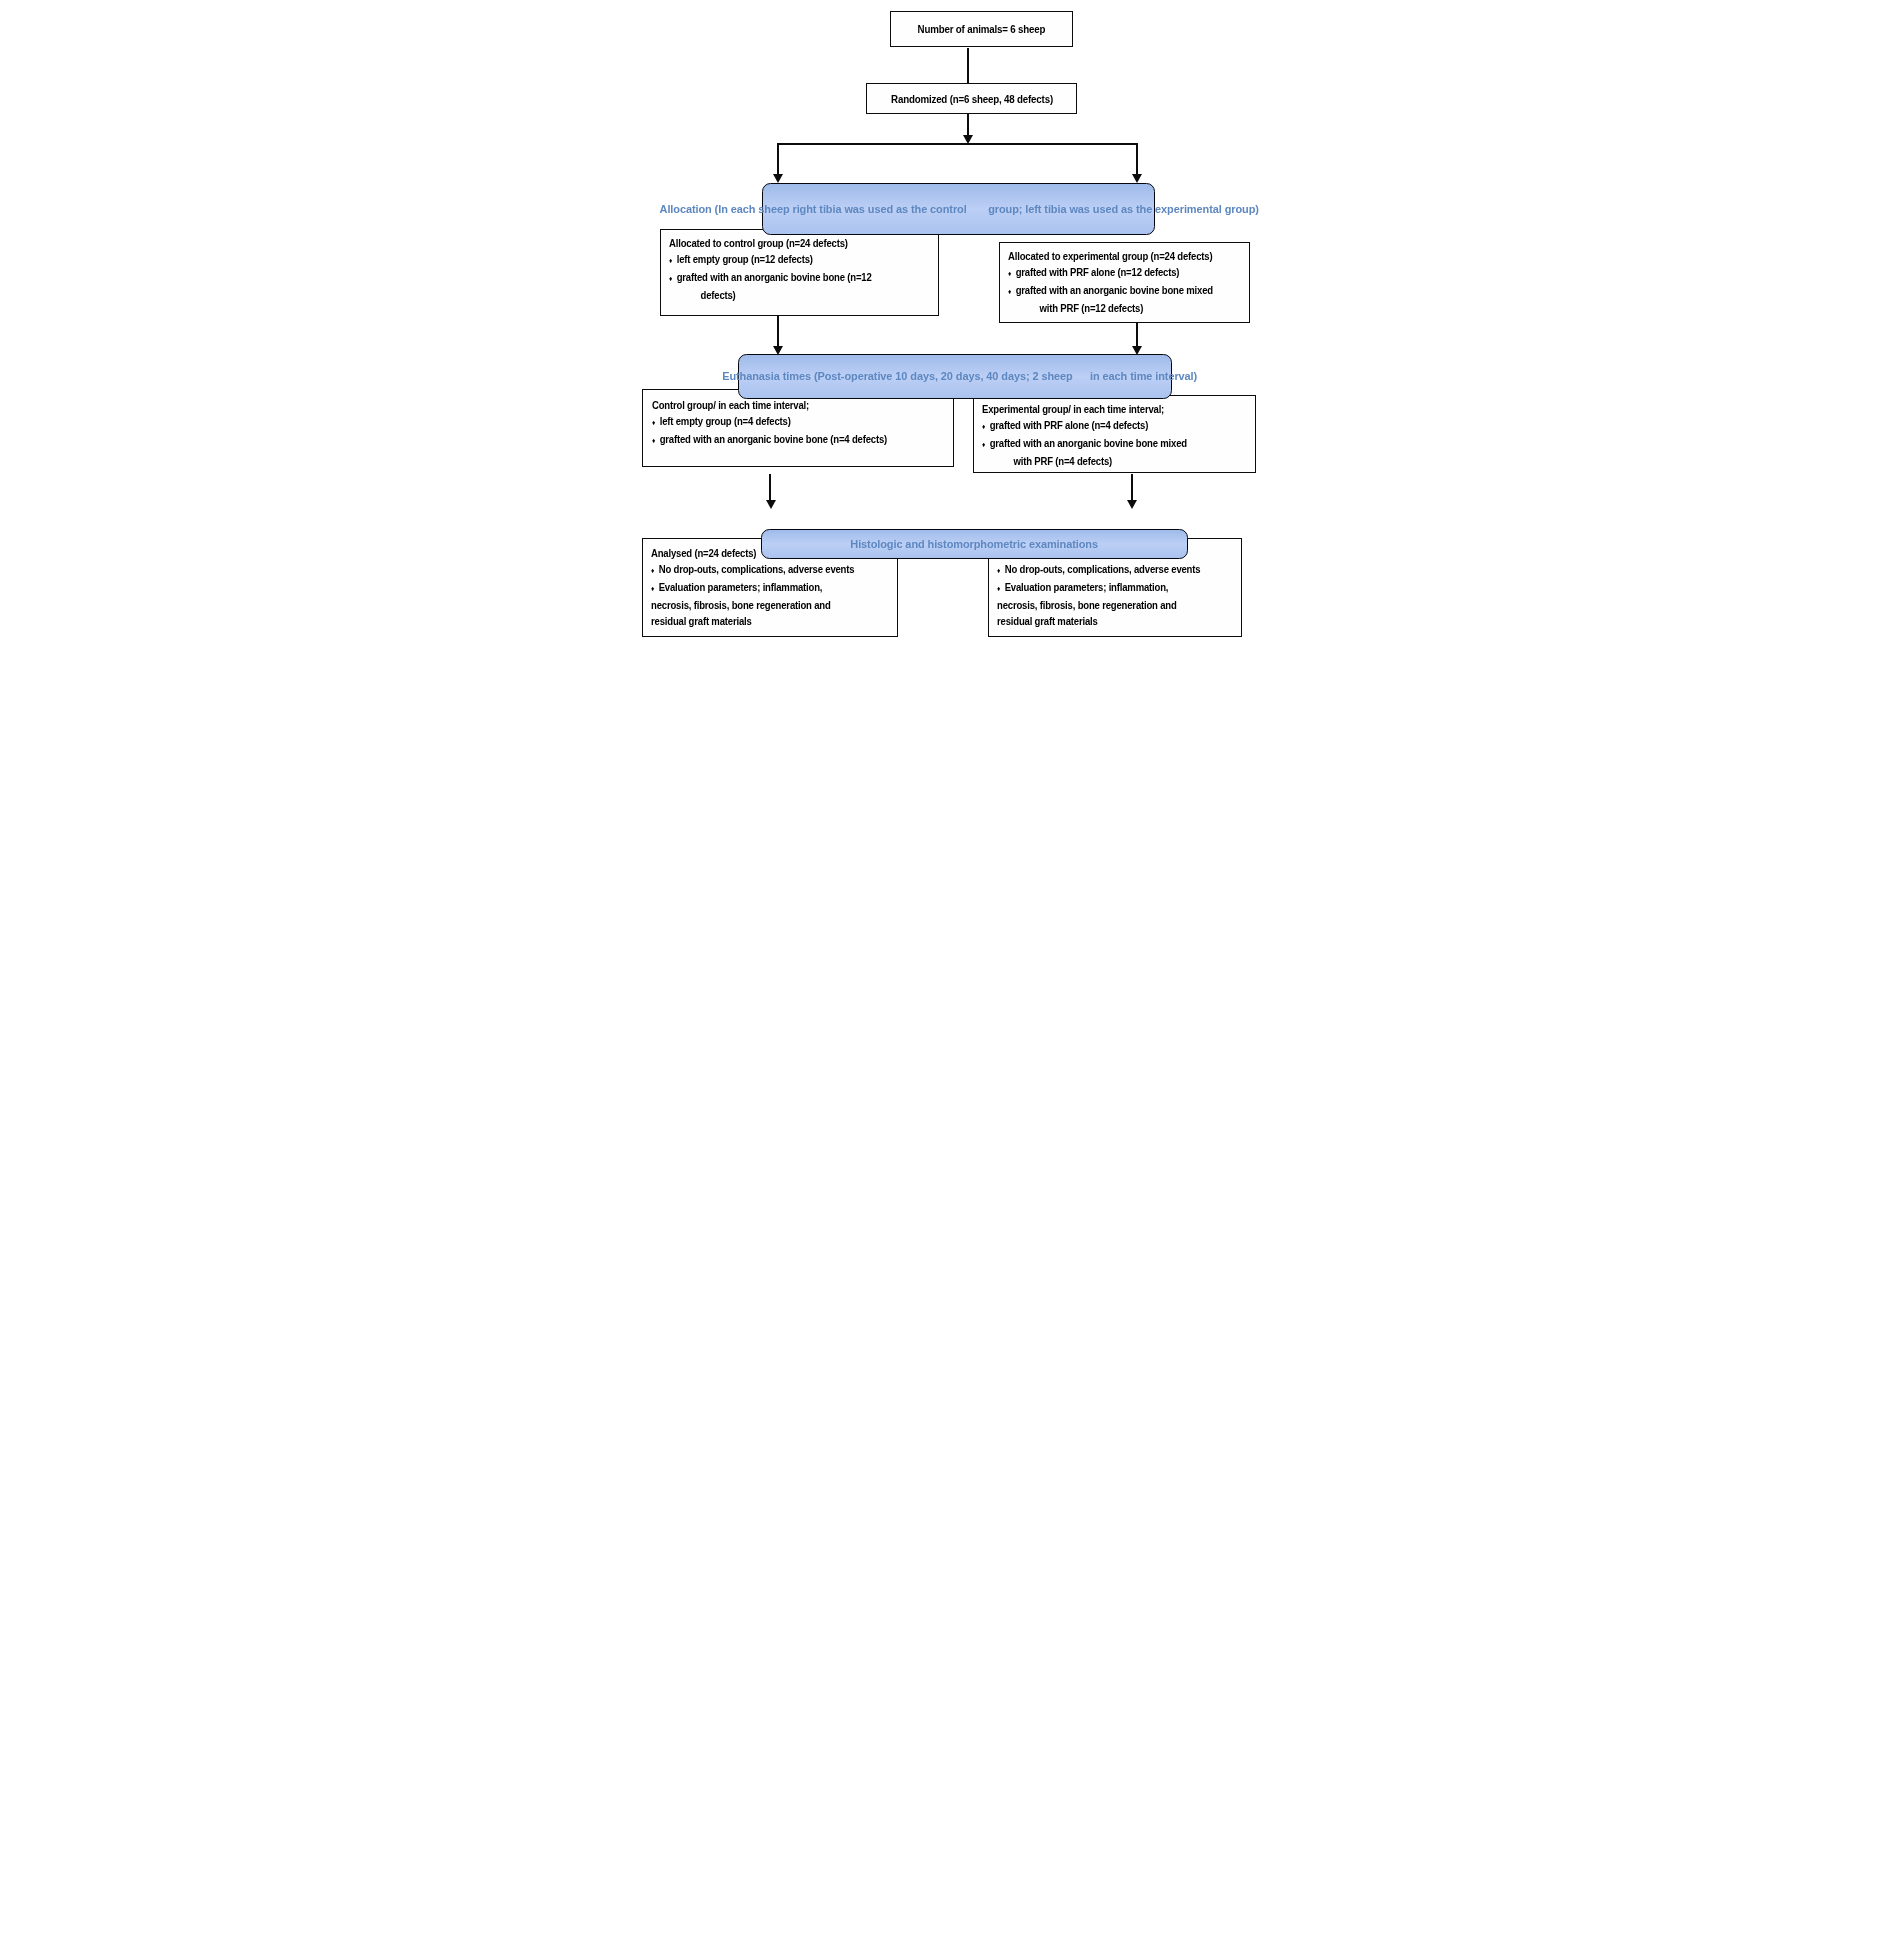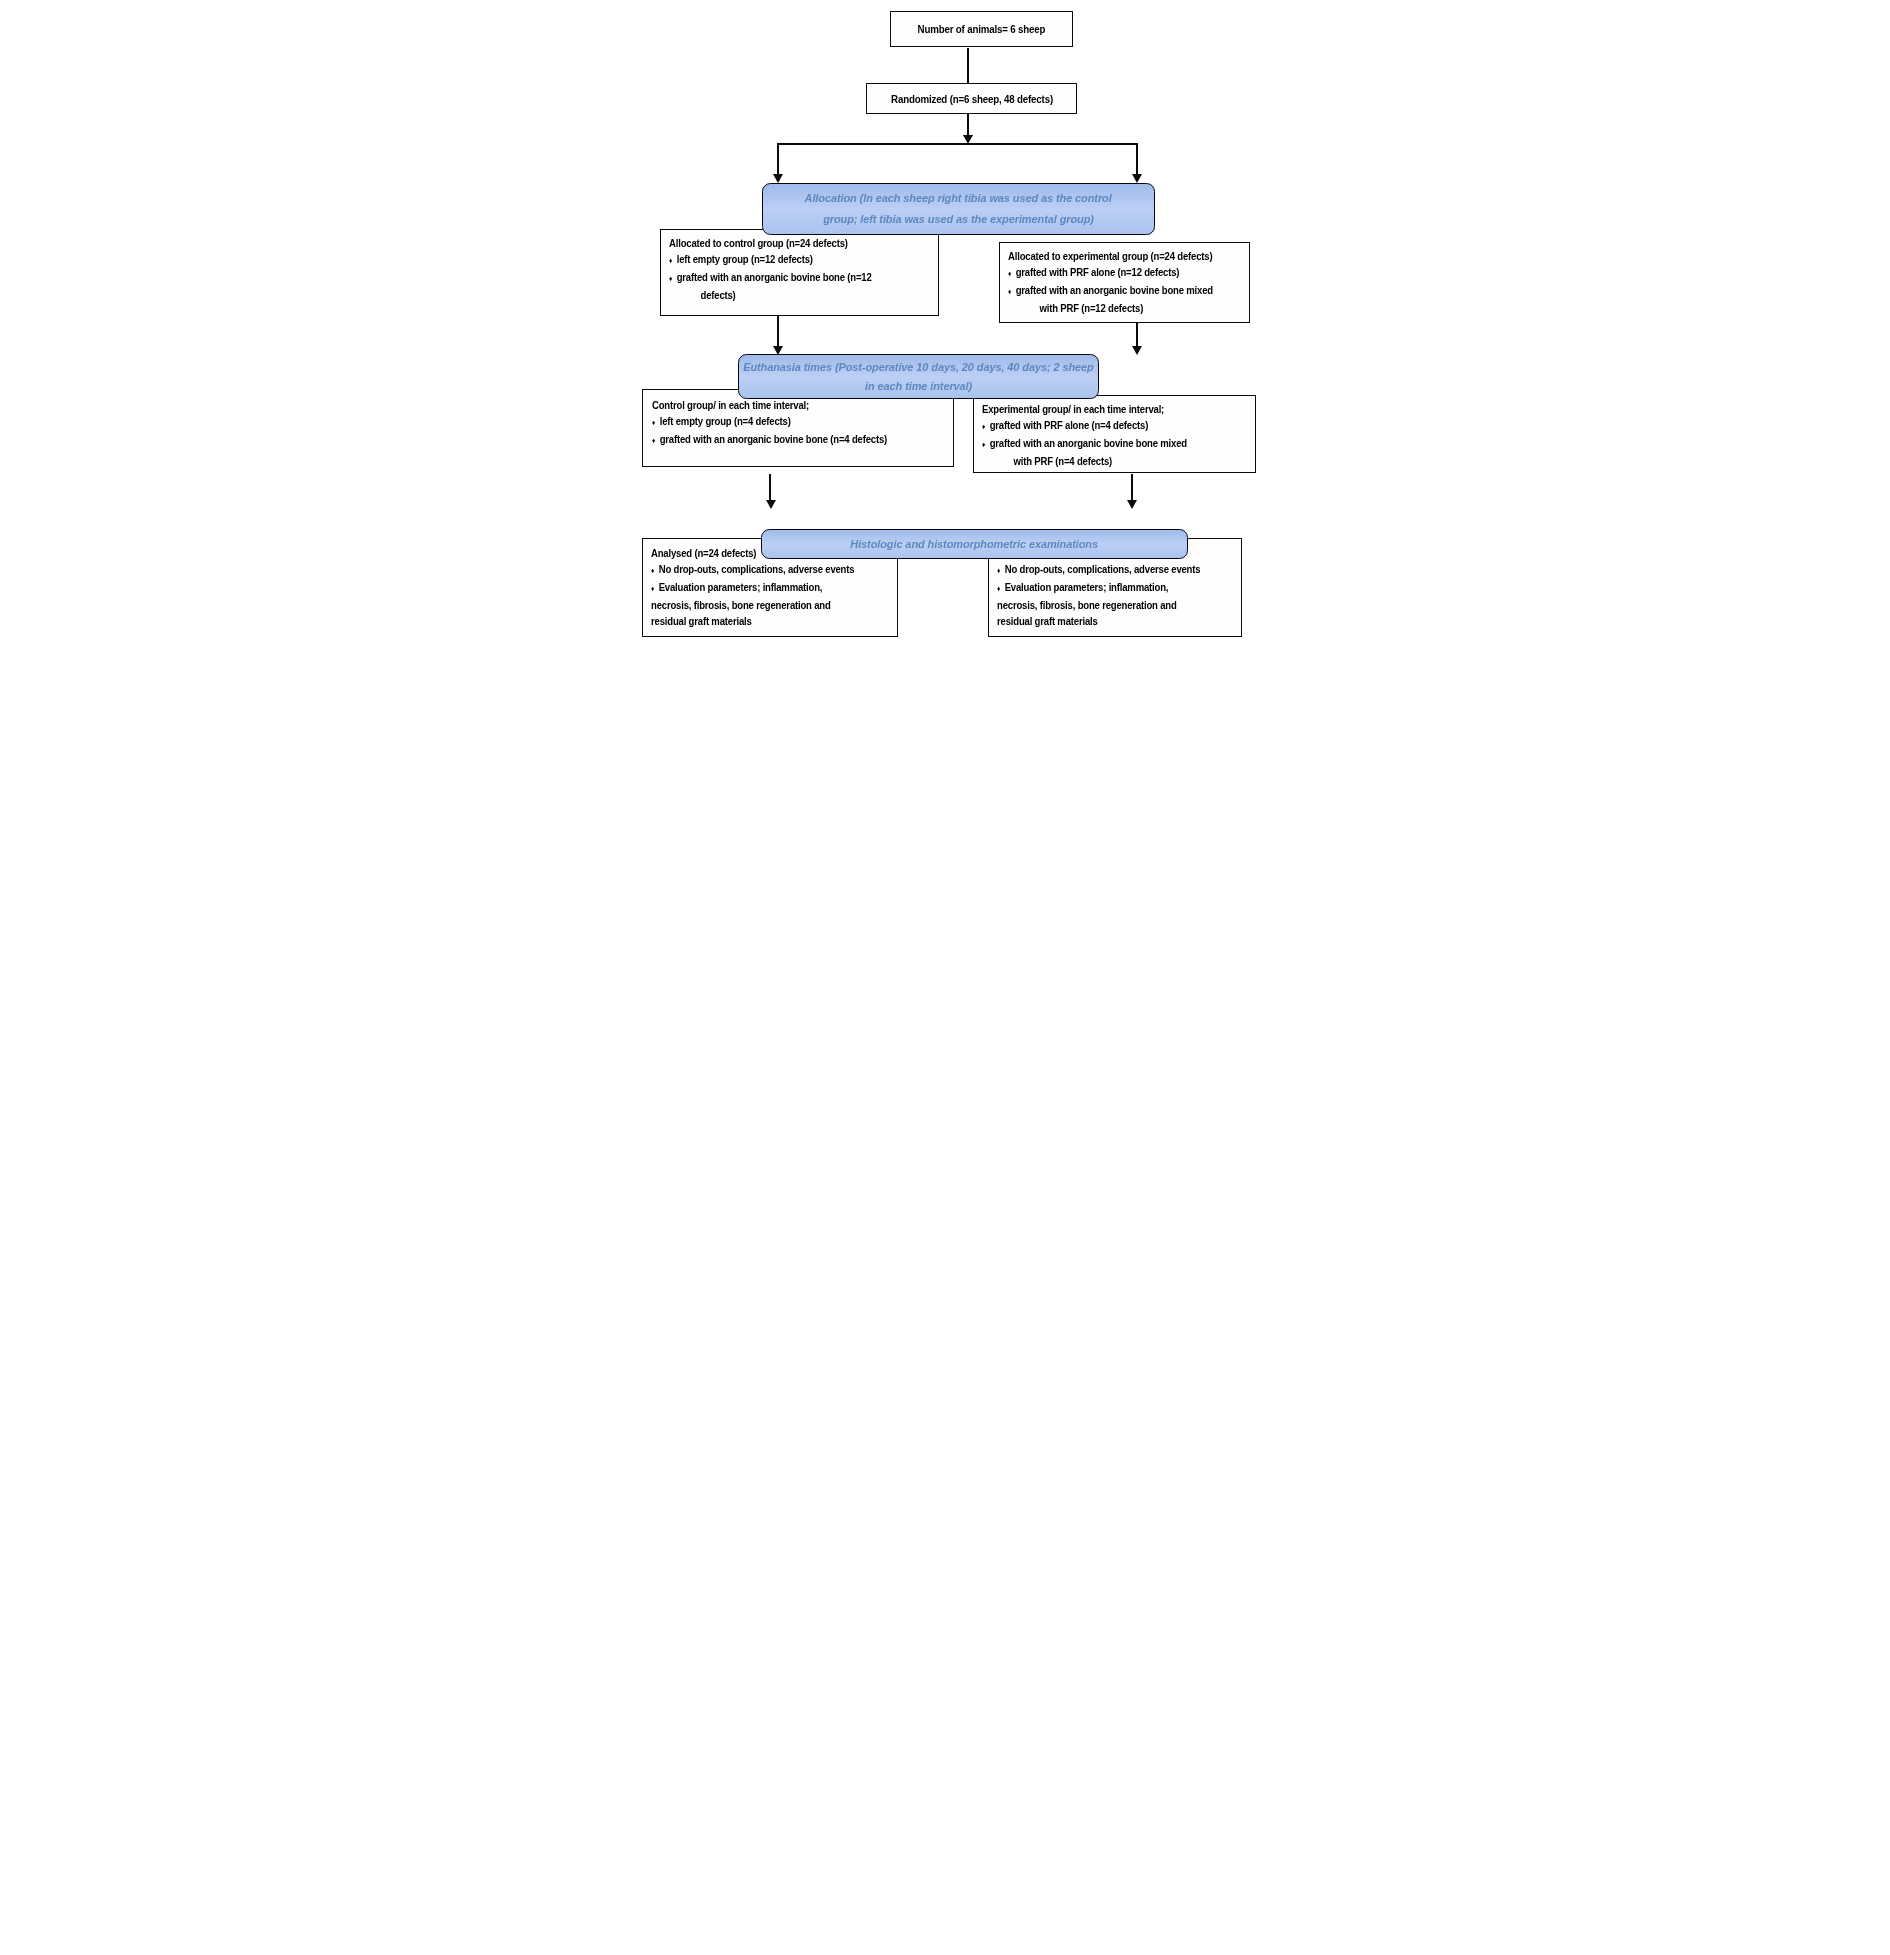--- a/index.html
+++ b/index.html
@@ -48,24 +48,23 @@
     font-size:10.6px;font-weight:bold;letter-spacing:-0.2px;color:#000;
   }
   .cbox .squeeze{transform:scaleX(0.92);white-space:nowrap;}
   
   .banner{
     position:absolute;
     background:linear-gradient(180deg,#9fbbea 0%,#bccff5 50%,#aac3ef 100%);
     border:1.7px solid #06060f;
     border-radius:8.4px;
     z-index:3;box-sizing:border-box;
-    display:flex;flex-direction:column;align-items:center;justify-content:center;
+    display:flex;flex-direction:row;align-items:center;justify-content:center;
     color:#5d87c0;font-weight:bold;font-size:11.8px;letter-spacing:-0.1px;
     text-align:right;
-    font-style:italic;
   }
   .banner .bline{transform:scaleX(0.93);white-space:nowrap;line-height:21px;}
   .banner.single .bline{line-height:17px;}
 </style>
 </head>
 <body>
 
 <div id="canvas">
 
   <div class="vline" style="left:337px;top:48px;height:35px;"></div>
@@ -116,21 +115,21 @@
   </div>
   <div class="wbox" style="left:369px;top:242px;width:251px;height:81px;">
     <div class="content">
         <div class="line"><span>Allocated to experimental group (n=24 defects)</span></div>
         <div class="line"><span class="dia">♦</span><span>grafted with PRF alone (n=12 defects)</span></div>
         <div class="line"><span class="dia">♦</span><span>grafted with an anorganic bovine bone mixed</span></div>
         <div class="line ind"><span>with PRF (n=12 defects)</span></div>
       </div>
   </div>
 
-  <div class="banner" style="left:108px;top:354px;width:361px;height:45px;">
+  <div class="banner" style="left:108px;top:354px;width:434px;height:45px;">
     <div class="bline" style="line-height:19px;">Euthanasia times (Post-operative 10 days, 20 days, 40 days; 2 sheep</div>
     <div class="bline" style="line-height:19px;">in each time interval)</div>
   </div>
 
   <div class="wbox" style="left:12.3px;top:389px;width:312px;height:78px;">
     <div class="content" style="top:6.7px;">
         <div class="line"><span>Control group/ in each time interval;</span></div>
         <div class="line"><span class="dia">♦</span><span>left empty group (n=4 defects)</span></div>
         <div class="line"><span class="dia">♦</span><span>grafted with an anorganic bovine bone  (n=4 defects)</span></div>
       </div>

